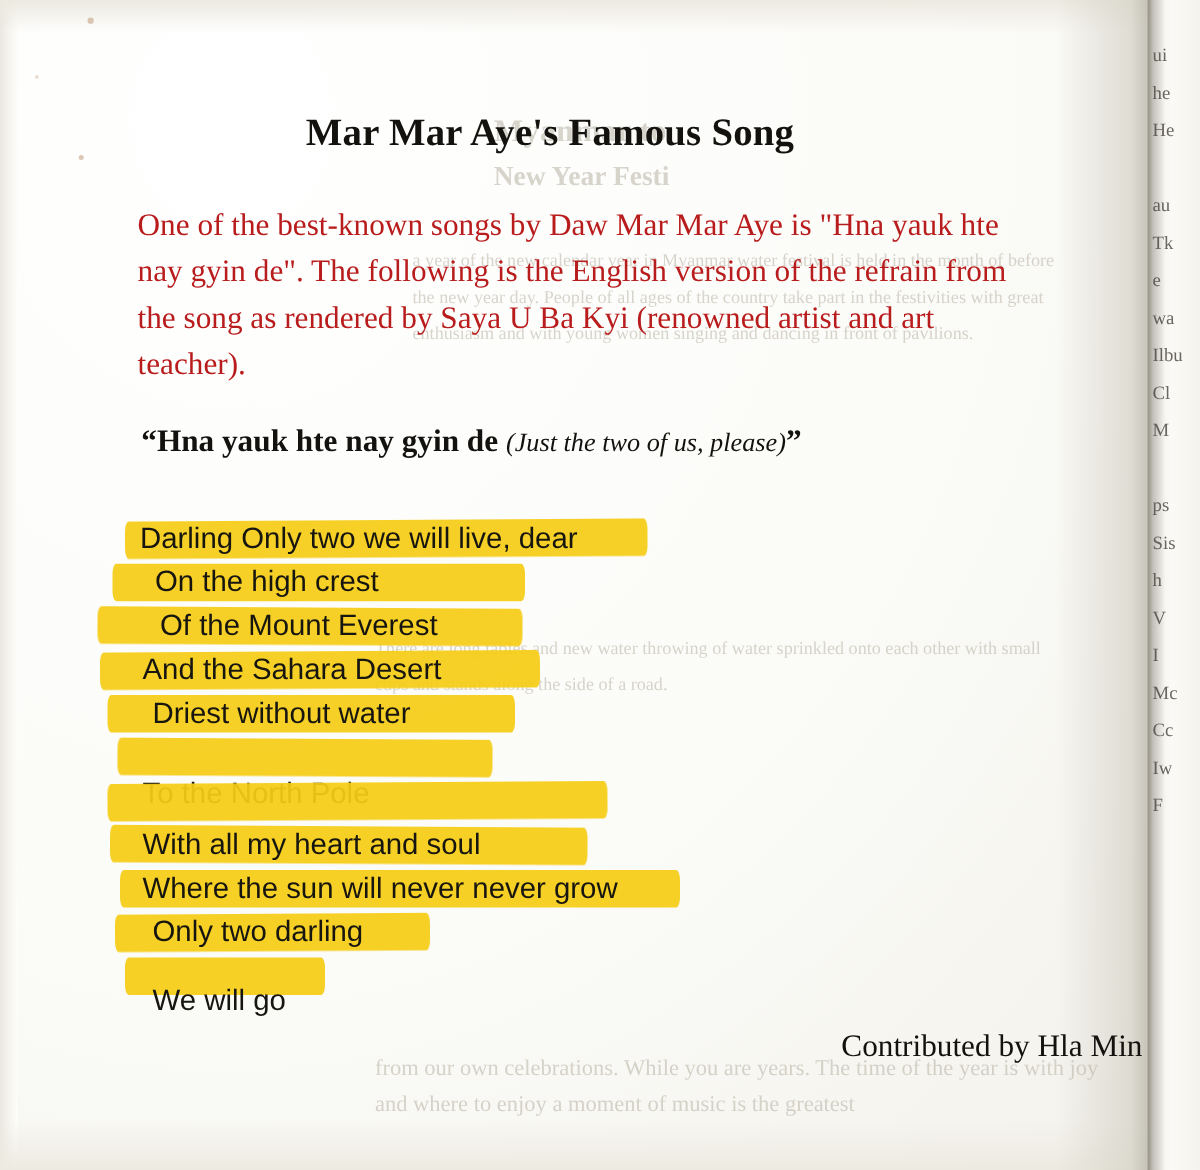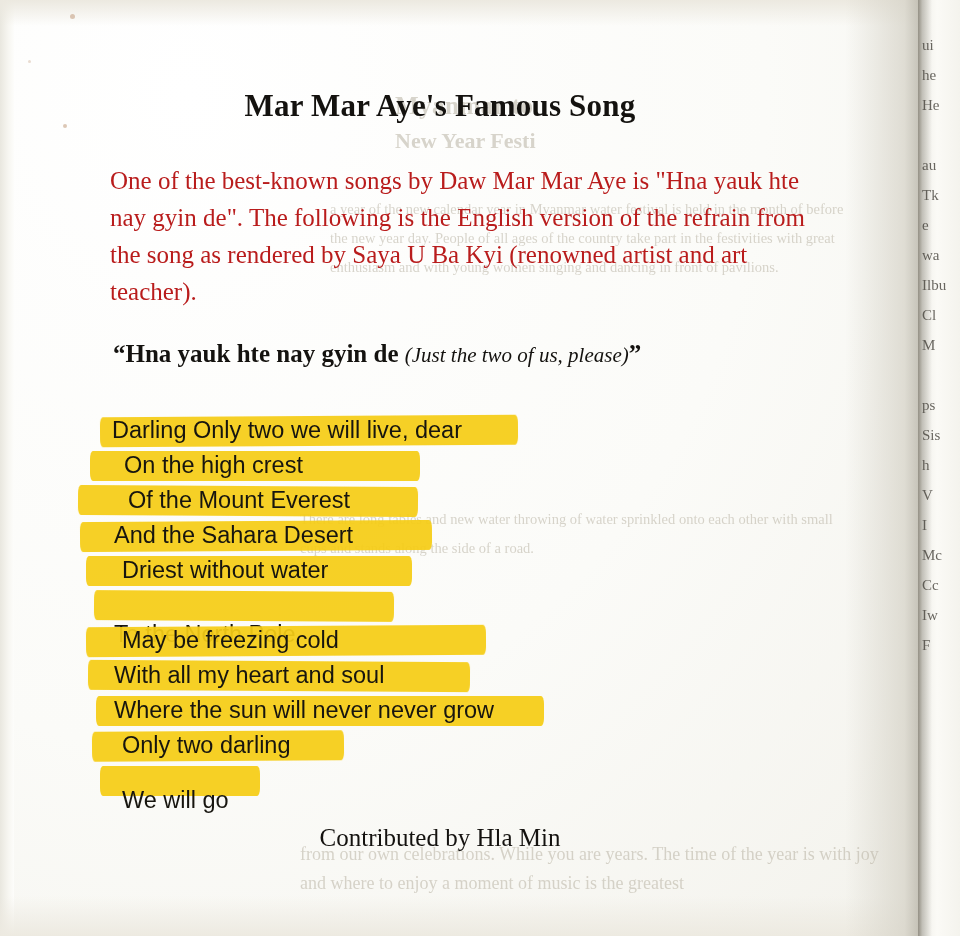--- a/index.html
+++ b/index.html
@@ -172,23 +172,24 @@
     top: 0;
     font-size: 23.5px;
     line-height: 32px;
     color: #17150f;
     white-space: pre;
   }
   .contrib {
     position: absolute;
     left: 0; top: 824px;
     width: 880px;
-    text-align: center;
+    text-align: right;
     font-size: 25px;
     color: #14120f;
+    padding-left: 34px;
   }
 </style>
 </head>
 <body>
 
 <div id="page">
 
   <div class="paper-main"></div>
   <div class="paper-edge-left"></div>
   <div class="paper-top-shadow"></div>
@@ -243,21 +244,20 @@
       <div class="lyric-row">
         <div class="hl" style="left: 86px; width: 326px; background: rgb(246, 205, 22); transform: rotate(0deg);"></div>
         <div class="lyric-text" style="left: 122px;">Driest without water</div>
       </div>
       <div class="lyric-row">
         <div class="hl" style="left: 94px; width: 300px; background: rgb(246, 205, 22); transform: rotate(0.35deg);"></div>
         <div class="lyric-text" style="left: 114px; margin-top: 29px;">To the North Pole</div>
       </div>
       <div class="lyric-row">
         <div class="hl" style="left: 86px; width: 400px; background: rgb(246, 205, 22); transform: rotate(-0.35deg);"></div>
-        <div class="lyric-text" style="left: 122px;">May be freezing cold</div>
       </div>
       <div class="lyric-row">
         <div class="hl" style="left: 88px; width: 382px; background: rgb(246, 205, 22); transform: rotate(0.35deg);"></div>
         <div class="lyric-text" style="left: 114px;">With all my heart and soul</div>
       </div>
       <div class="lyric-row">
         <div class="hl" style="left: 96px; width: 448px; background: rgb(246, 205, 22); transform: rotate(0deg);"></div>
         <div class="lyric-text" style="left: 114px;">Where the sun will never never grow</div>
       </div>
       <div class="lyric-row">

